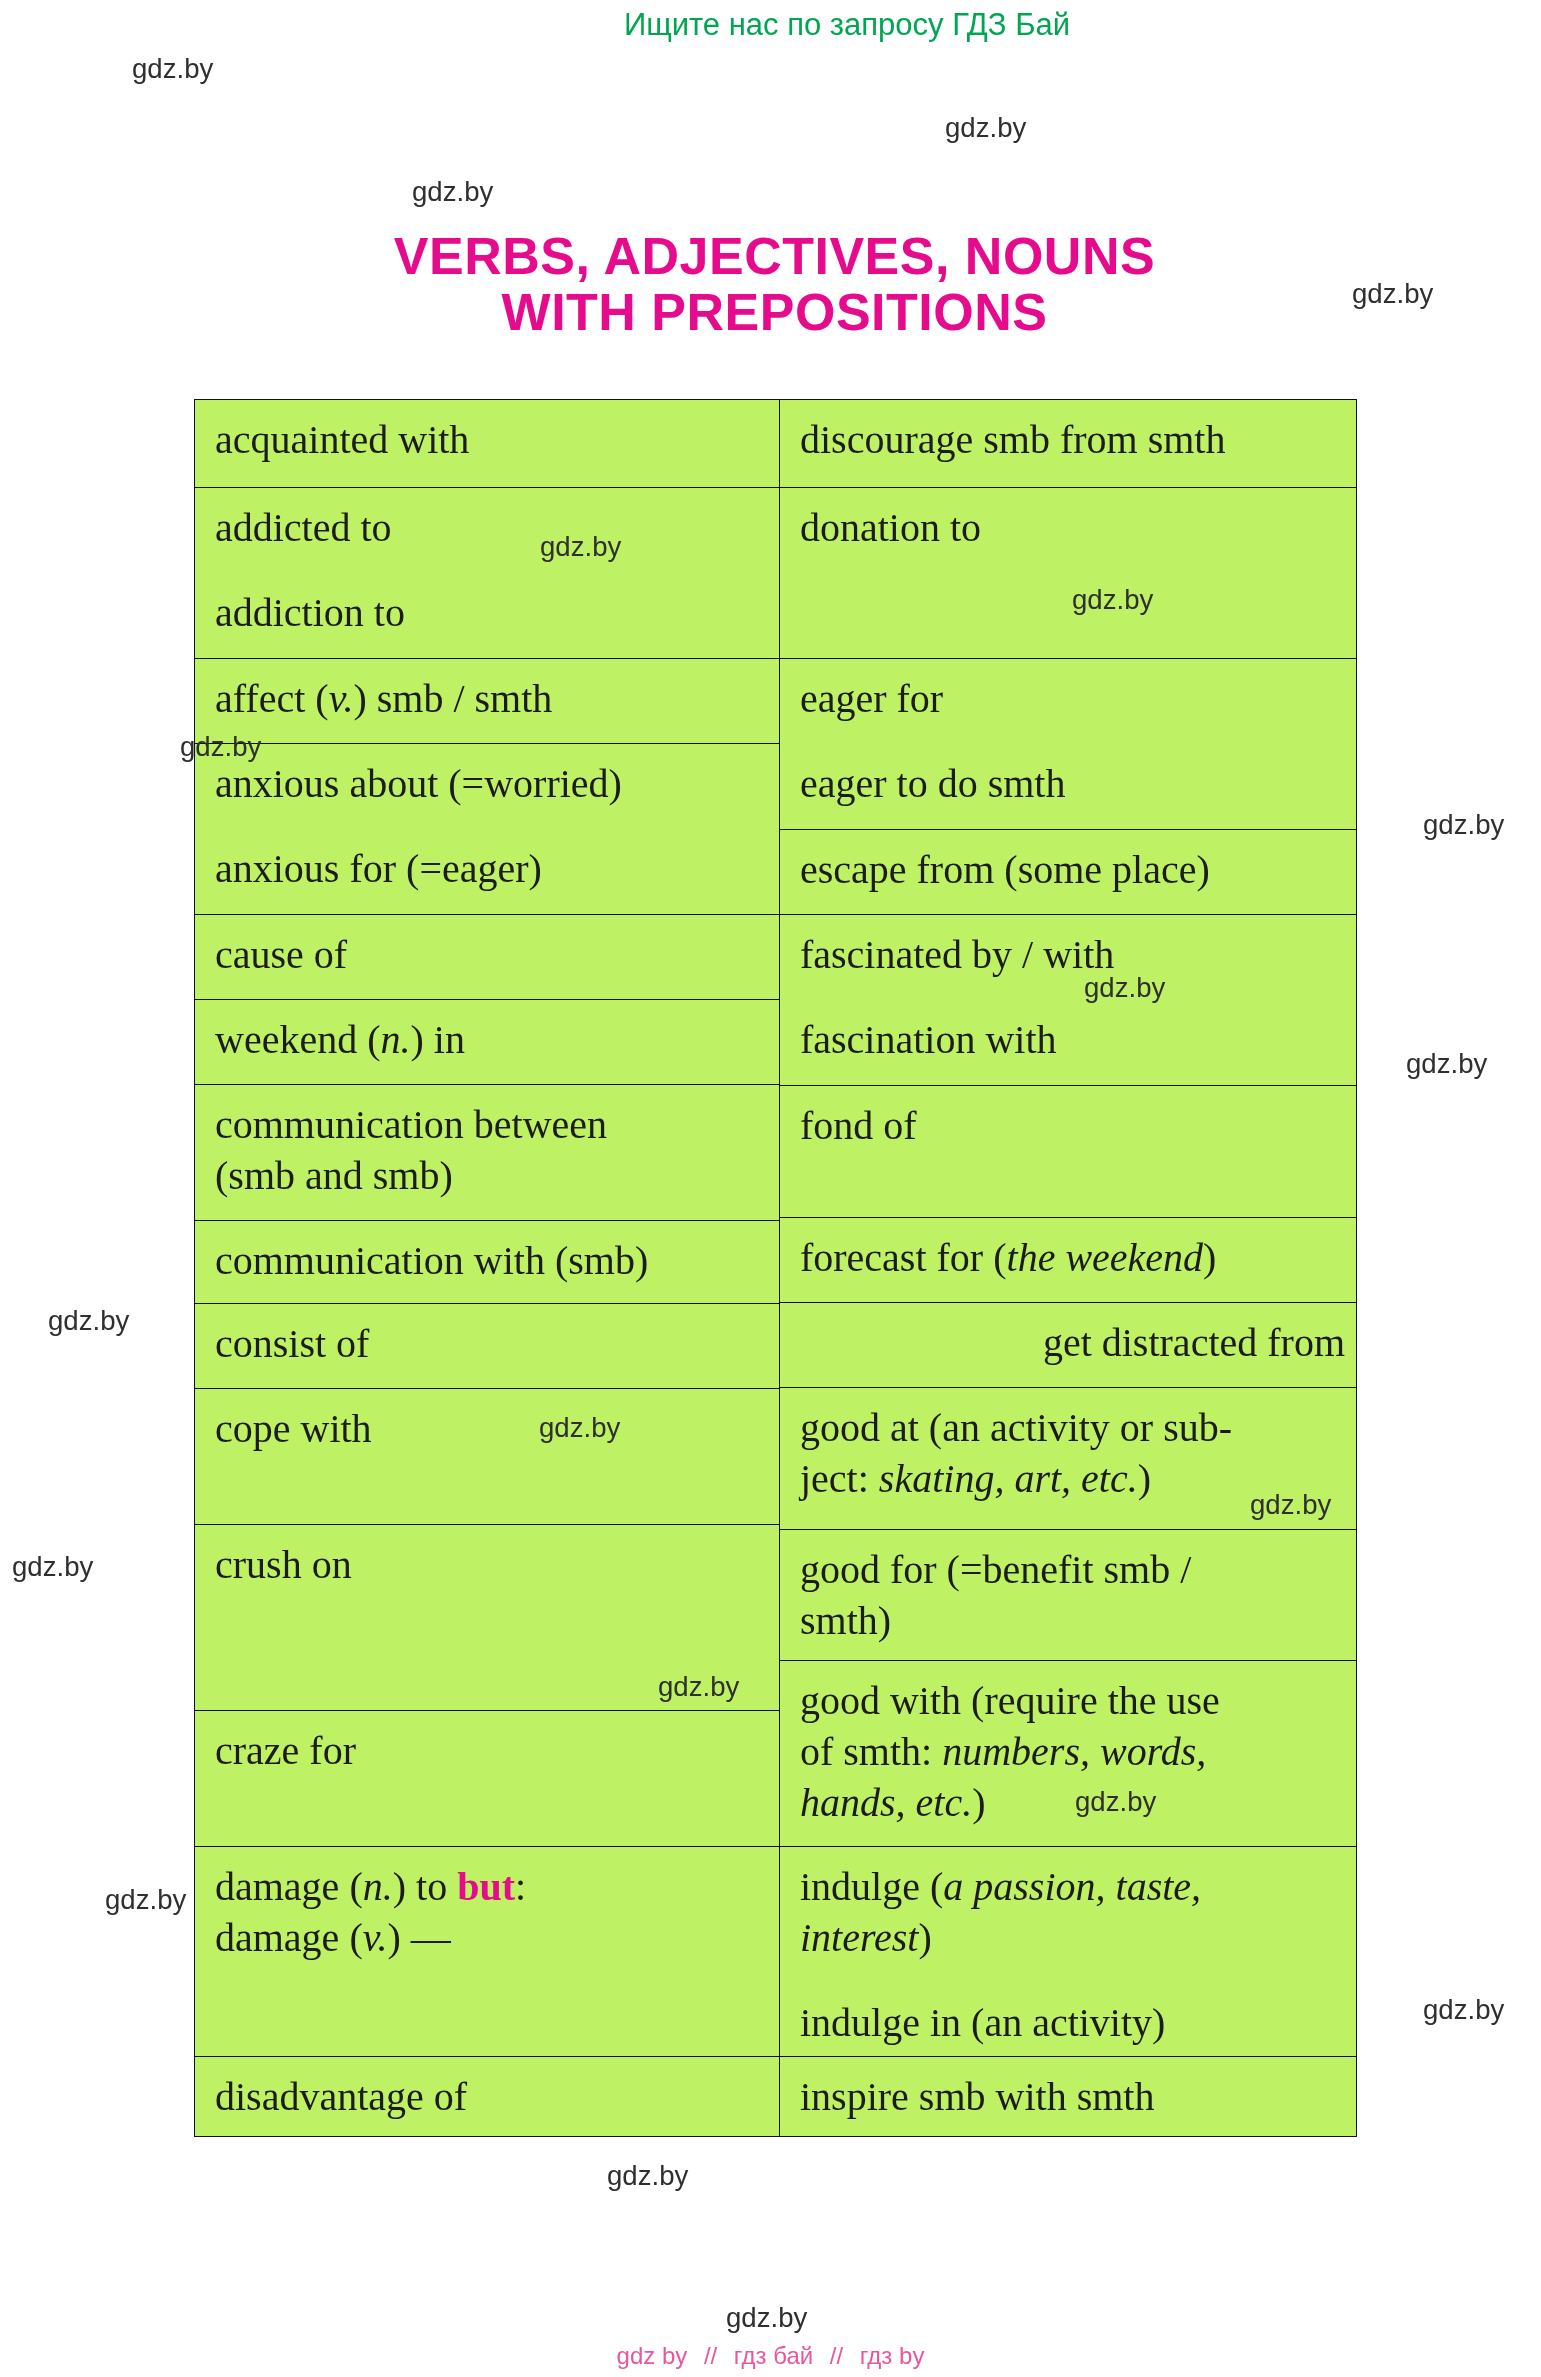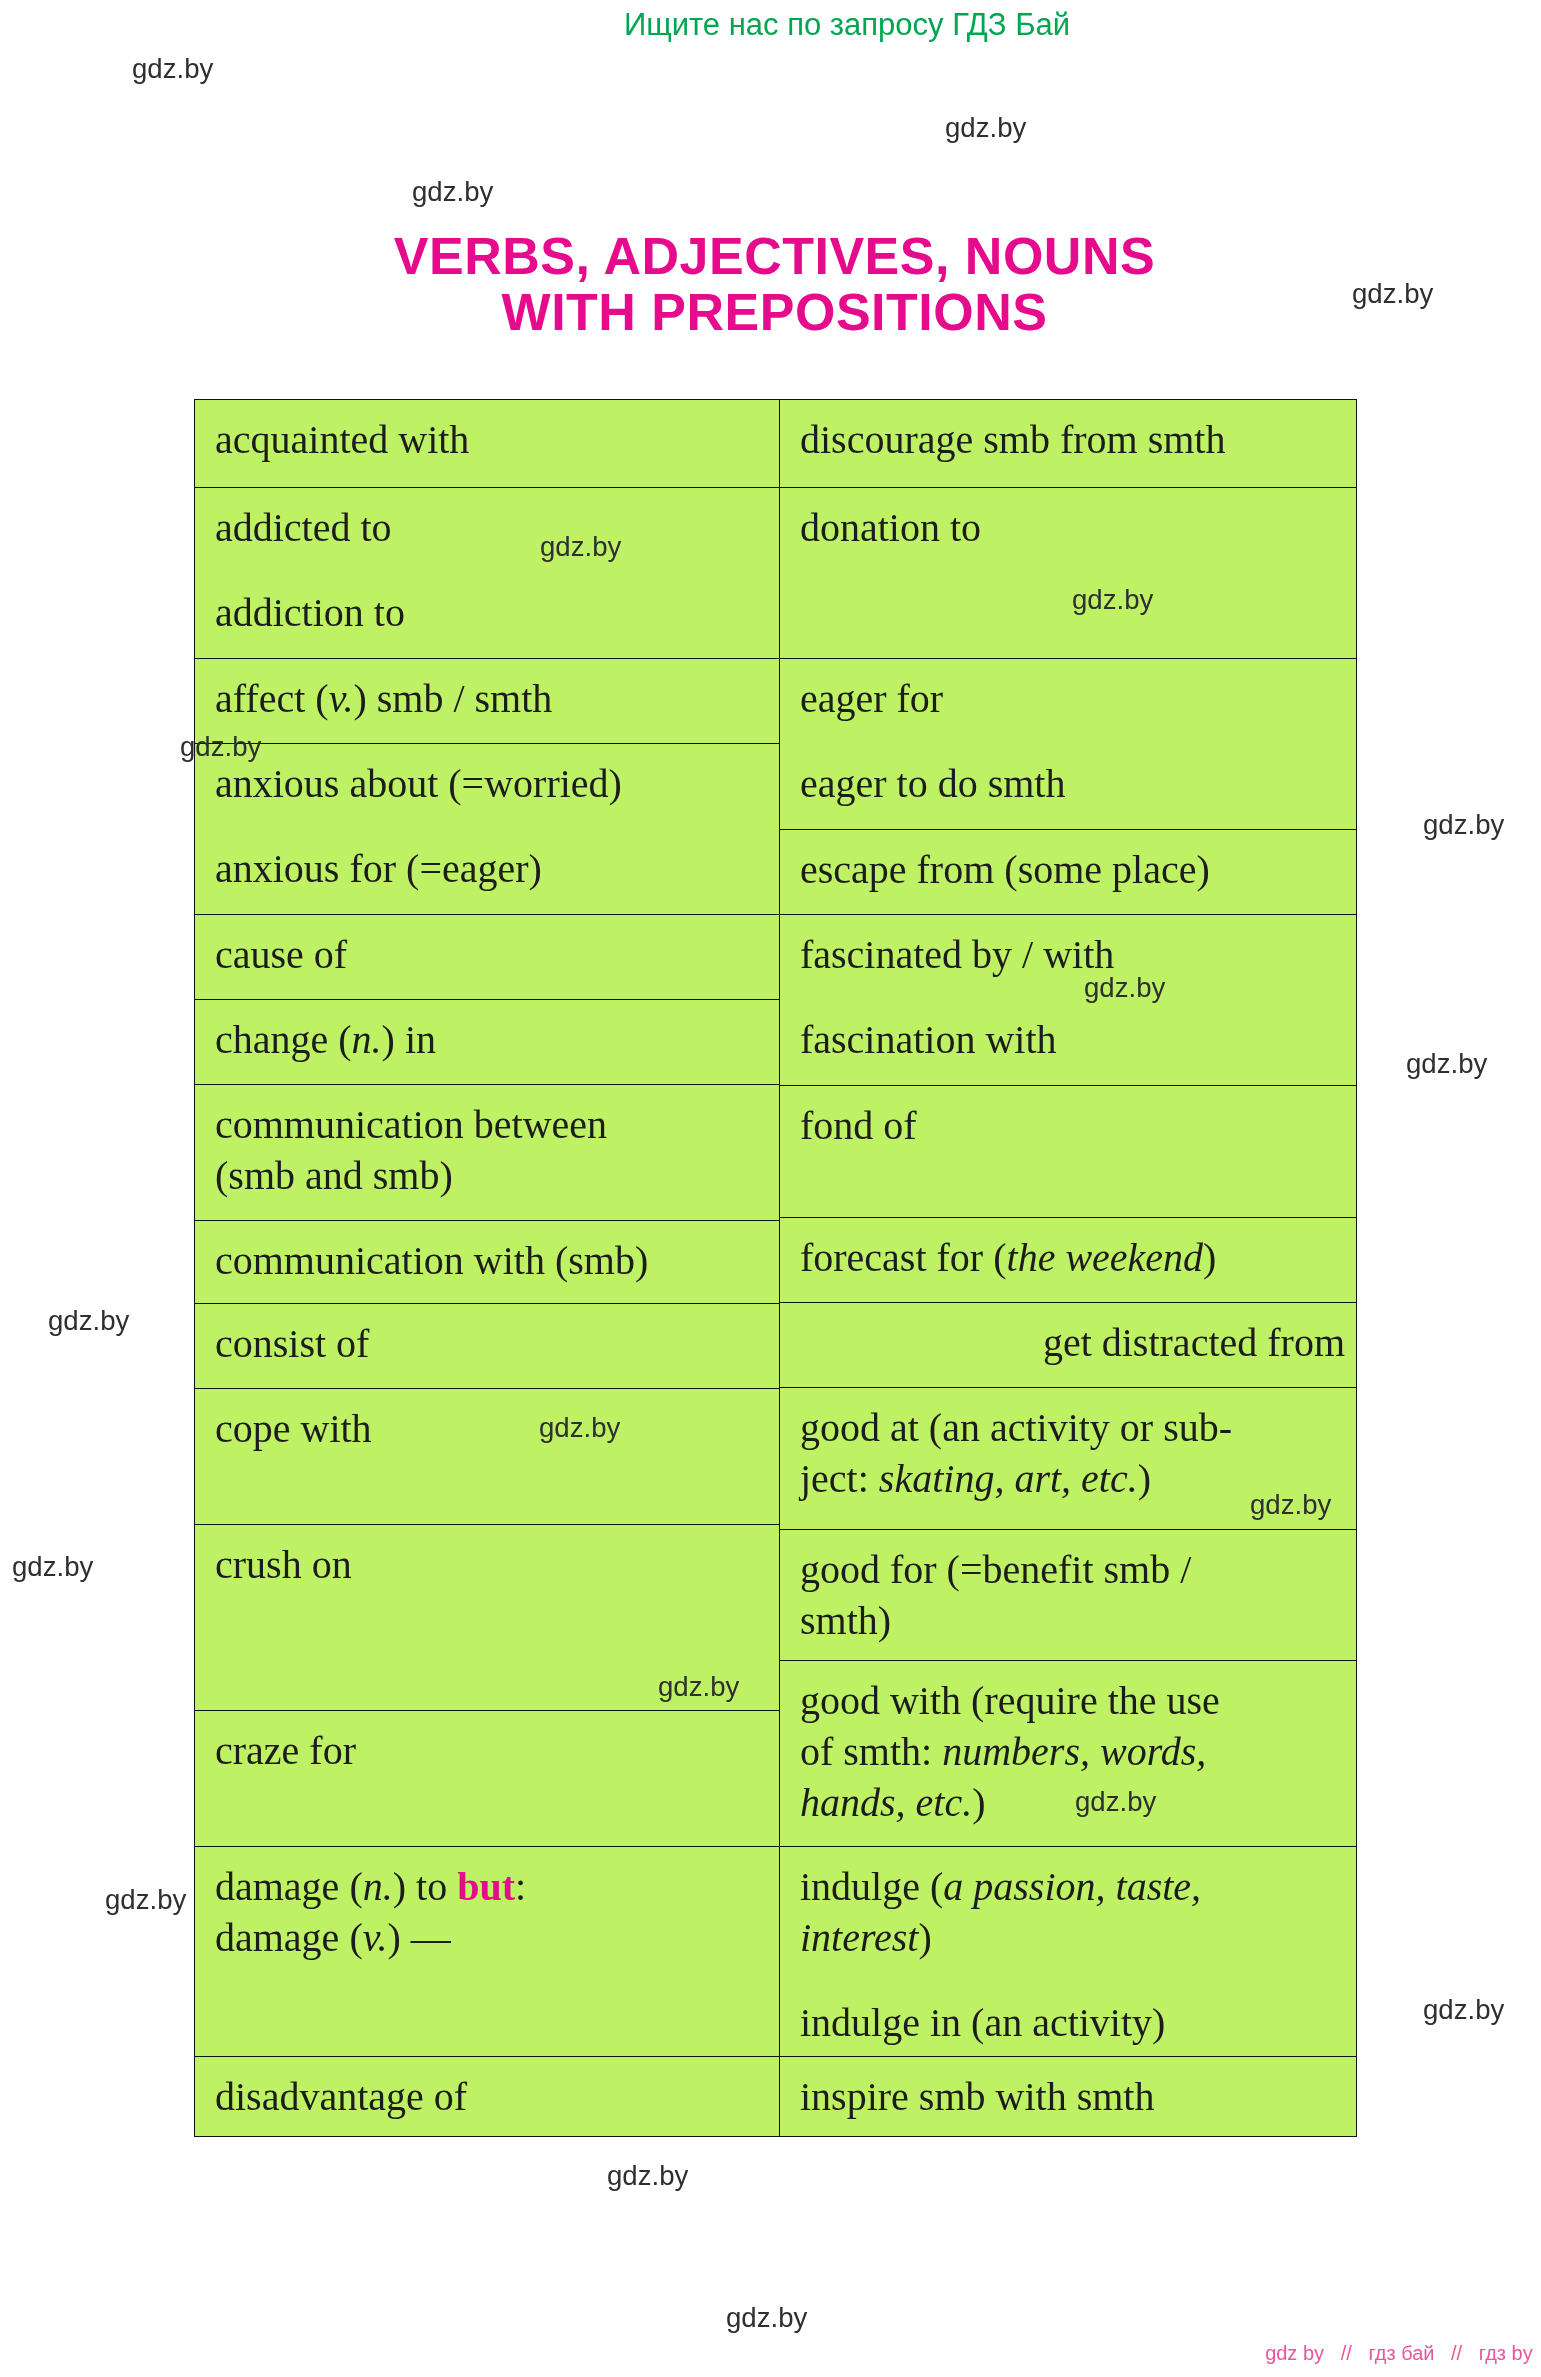--- a/index.html
+++ b/index.html
@@ -65,23 +65,23 @@
   .watermark {
     position: absolute;
     font-family: "Liberation Sans", sans-serif;
     font-size: 27.6px;
     color: #2f2f2f;
     white-space: nowrap;
   }
   .footer-links {
     position: absolute;
     top: 2342px; left: 0; width: 100%;
-    text-align: right;
-    font-family: "Liberation Sans", sans-serif;
-    font-size: 20px;
+    text-align: center;
+    font-family: "Liberation Sans", sans-serif;
+    font-size: 24px;
     color: var(--pink);
   }
   .footer-links span { margin: 0 8.3px; }
 </style>
 </head>
 <body>
 
 <div class="page" id="page">
 
   <div class="promo">Ищите нас по запросу ГДЗ Бай</div>
@@ -104,21 +104,21 @@
           <div class="phrase"><span>affect (</span><span class="it">v.</span><span>) smb / smth</span></div>
         </div>
         <div class="cell" style="height: 171px;">
           <div class="phrase"><span>anxious about (=worried)</span></div>
           <div class="phrase"><span>anxious for (=eager)</span></div>
         </div>
         <div class="cell" style="height: 85px;">
           <div class="phrase"><span>cause of</span></div>
         </div>
         <div class="cell" style="height: 85px;">
-          <div class="phrase"><span>change (</span><span class="it">n.</span><span>) in</span></div>
+          <div class="phrase"><span>weekend (</span><span class="it">n.</span><span>) in</span></div>
         </div>
         <div class="cell" style="height: 136px;">
           <div class="phrase"><span>communication between</span><br><span>(smb and smb)</span></div>
         </div>
         <div class="cell" style="height: 83px;">
           <div class="phrase"><span>communication with (smb)</span></div>
         </div>
         <div class="cell" style="height: 85px;">
           <div class="phrase"><span>consist of</span></div>
         </div>

